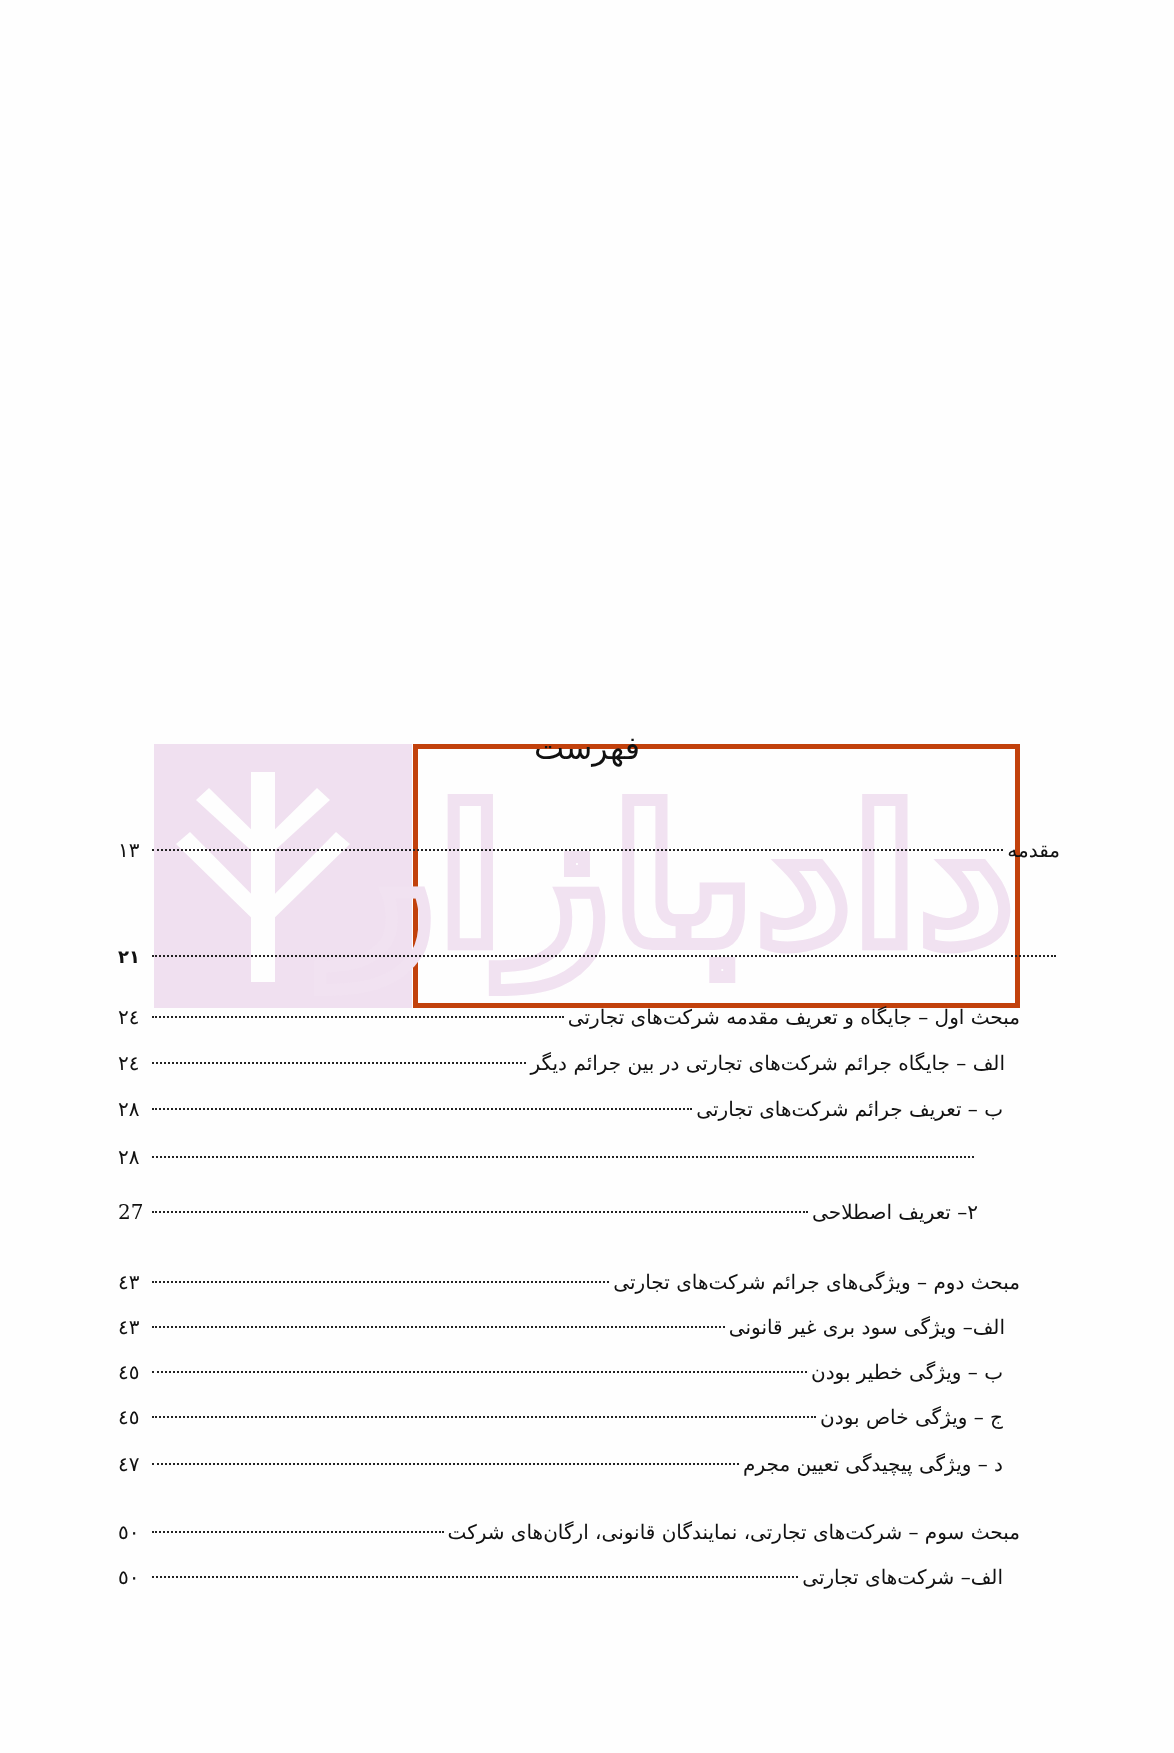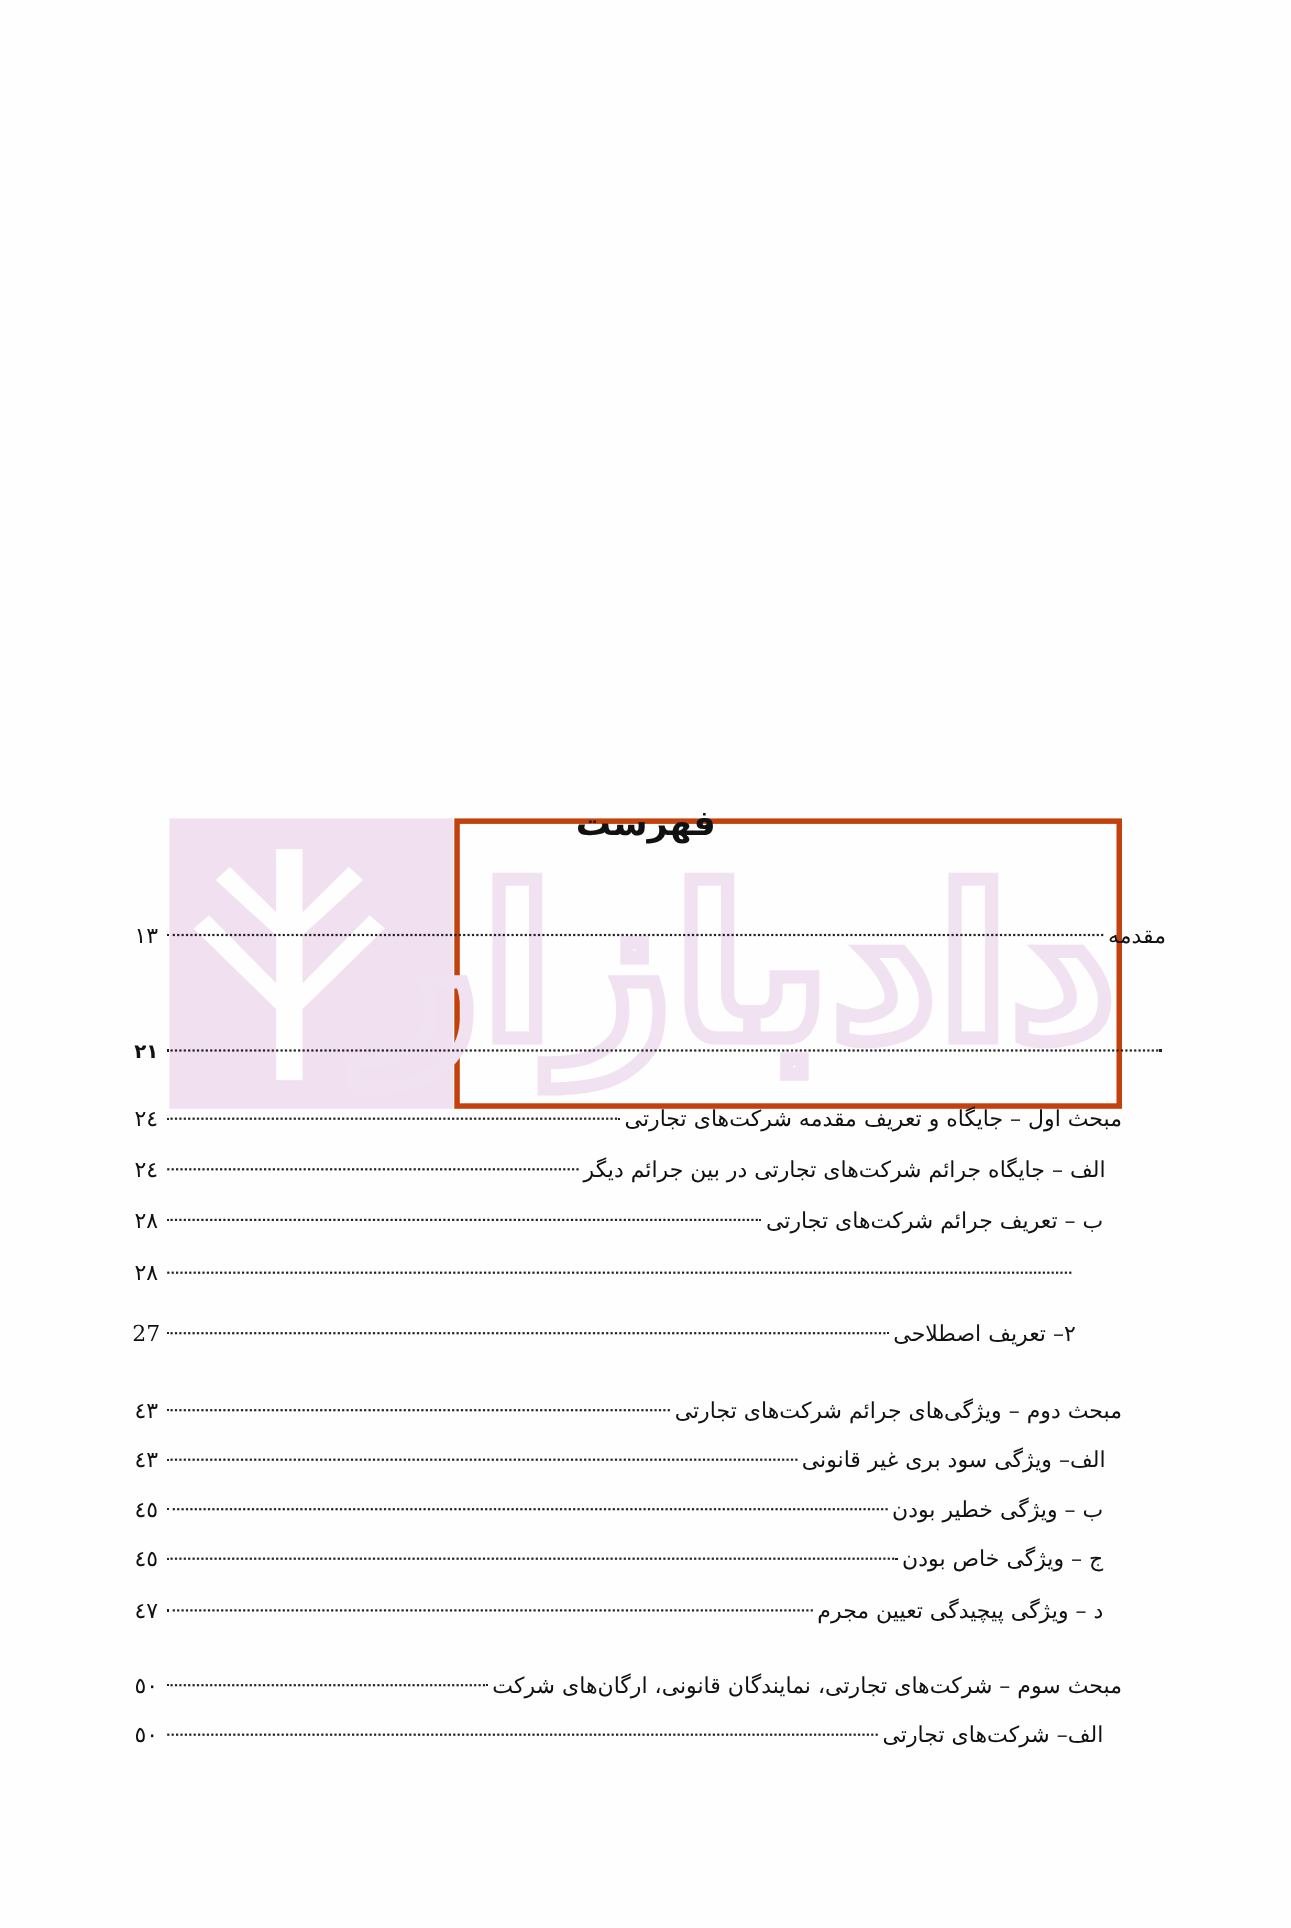--- a/index.html
+++ b/index.html
@@ -16,32 +16,32 @@
     box-sizing: border-box; border: 5px solid #c2410c; background: #fefefe;
   }
   .wm-text {
     position: absolute; left: 0; right: 0; top: 30px; text-align: center;
     font-family: "DejaVu Sans", sans-serif; font-weight: bold; font-size: 190px; line-height: 200px;
     color: transparent; -webkit-text-stroke: 12px #f1e2f1; direction: rtl; letter-spacing: 6px;
   }
   .wm-left svg { position: absolute; left: 0; top: 0; }
   .title {
     position: absolute; left: 0; right: 0; top: 728px; text-align: center;
-    font-family: "DejaVu Sans", sans-serif; font-weight: bold; font-size: 32px; direction: rtl;
+    font-family: "DejaVu Sans", sans-serif; font-weight: normal; font-size: 32px; direction: rtl;
     color: #111; line-height: 40px;
   }
   .row {
     position: absolute; display: flex; direction: rtl; align-items: baseline;
     height: 30px; line-height: 30px;
   }
   .row .label { white-space: nowrap; font-size: 20px; }
   .row .dots {
     flex: 1; margin: 0 4px; border-bottom: 2px dotted #222; transform: translateY(-6px); height: 0;
   }
-  .row .page { white-space: nowrap; font-size: 20px; min-width: 30px; text-align: center; }
+  .row .page { white-space: nowrap; font-size: 20px; min-width: 30px; text-align: left; }
   .row.bold .label, .row.bold .page { font-family: "DejaVu Sans", sans-serif; font-weight: bold; font-size: 18px; }
 </style>
 </head>
 <body>
 
 <div class="wm-left">
   <svg width="258" height="264" viewBox="0 0 258 264">
     <g fill="#fefefe">
       <rect x="97" y="28" width="24" height="210"></rect>
       <polygon points="42,56 55,44 112,100 112,120"></polygon>

